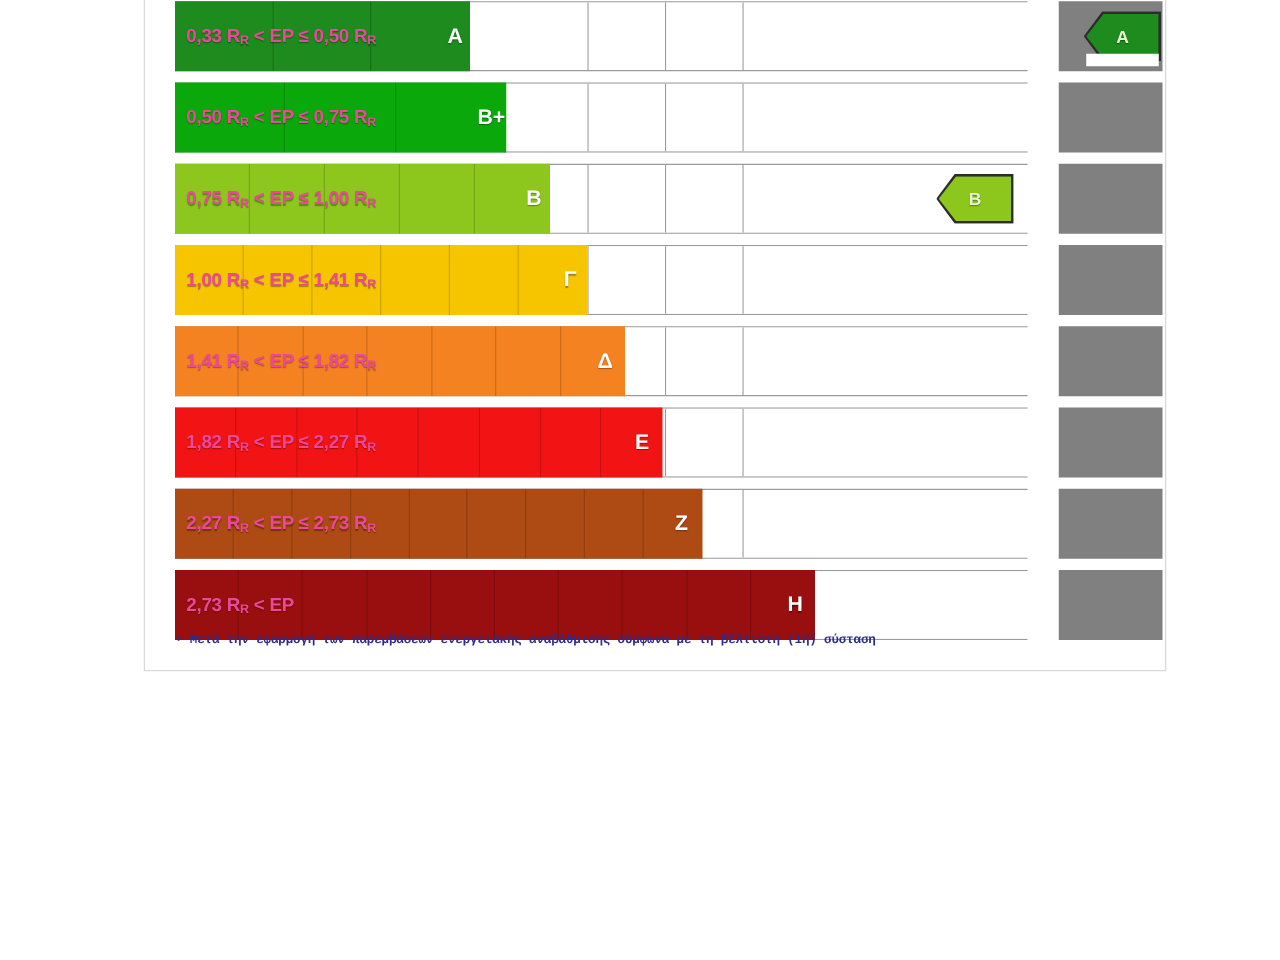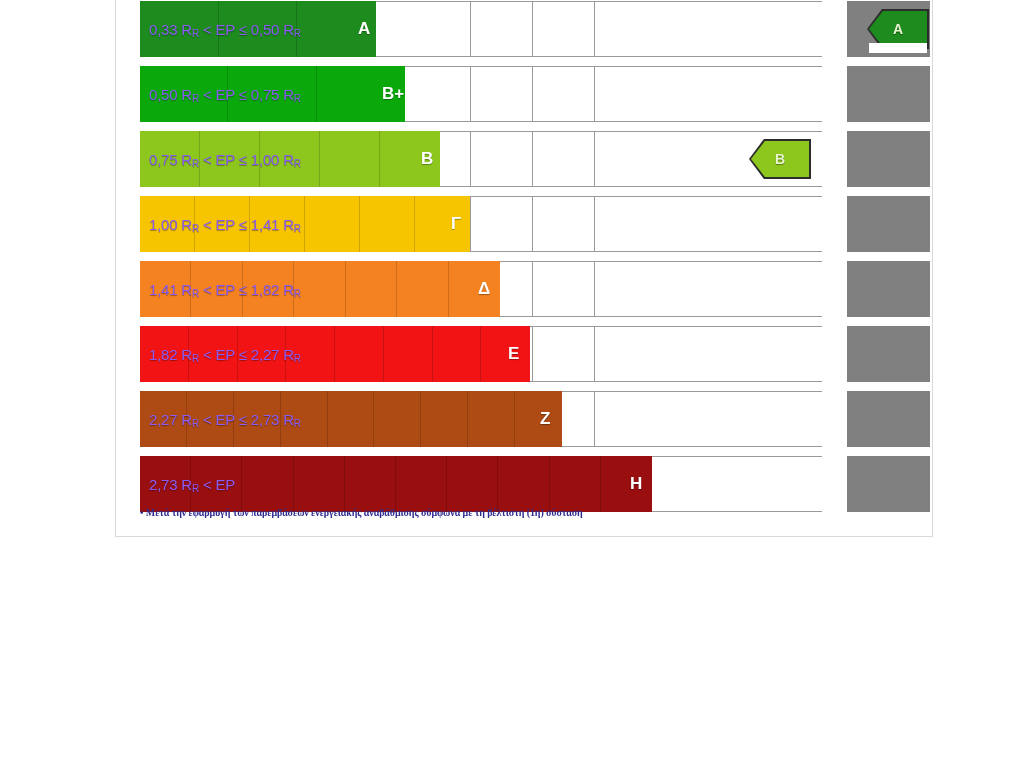--- a/index.html
+++ b/index.html
@@ -90,23 +90,23 @@
     box-sizing: border-box;
     border-right: 1px solid rgba(0,0,0,0.16);
   }
   .bar-seg:last-child { border-right: none; }
 
   .range-label {
     position: absolute;
     left: 9px;
     top: 50%;
     transform: translateY(-50%);
-    color: #8b5cf6;
+    color: #ec4899;
     font-size: 15px;
-    font-weight: normal;
+    font-weight: bold;
     font-family: "Liberation Sans", sans-serif;
     white-space: nowrap;
     letter-spacing: -0.2px;
     text-shadow: 0 1px 1px rgba(0,0,0,0.35);
     pointer-events: none;
   }
   .range-label sub {
     font-size: 10px;
     vertical-align: baseline;
     position: relative;
@@ -161,21 +161,21 @@
 
   
   #footnote {
     position: absolute;
     left: 24px;
     top: 514px;
     width: 760px;
     color: #2c2c8f;
     font-size: 10px;
     font-weight: bold;
-    font-family: Liberation Serif, serif;
+    font-family: Liberation Mono, monospace;
     white-space: nowrap;
     letter-spacing: -0.1px;
   }
 </style>
 </head>
 <body>
 
 <div id="certificate-panel">
 
   <div id="scale-table">

